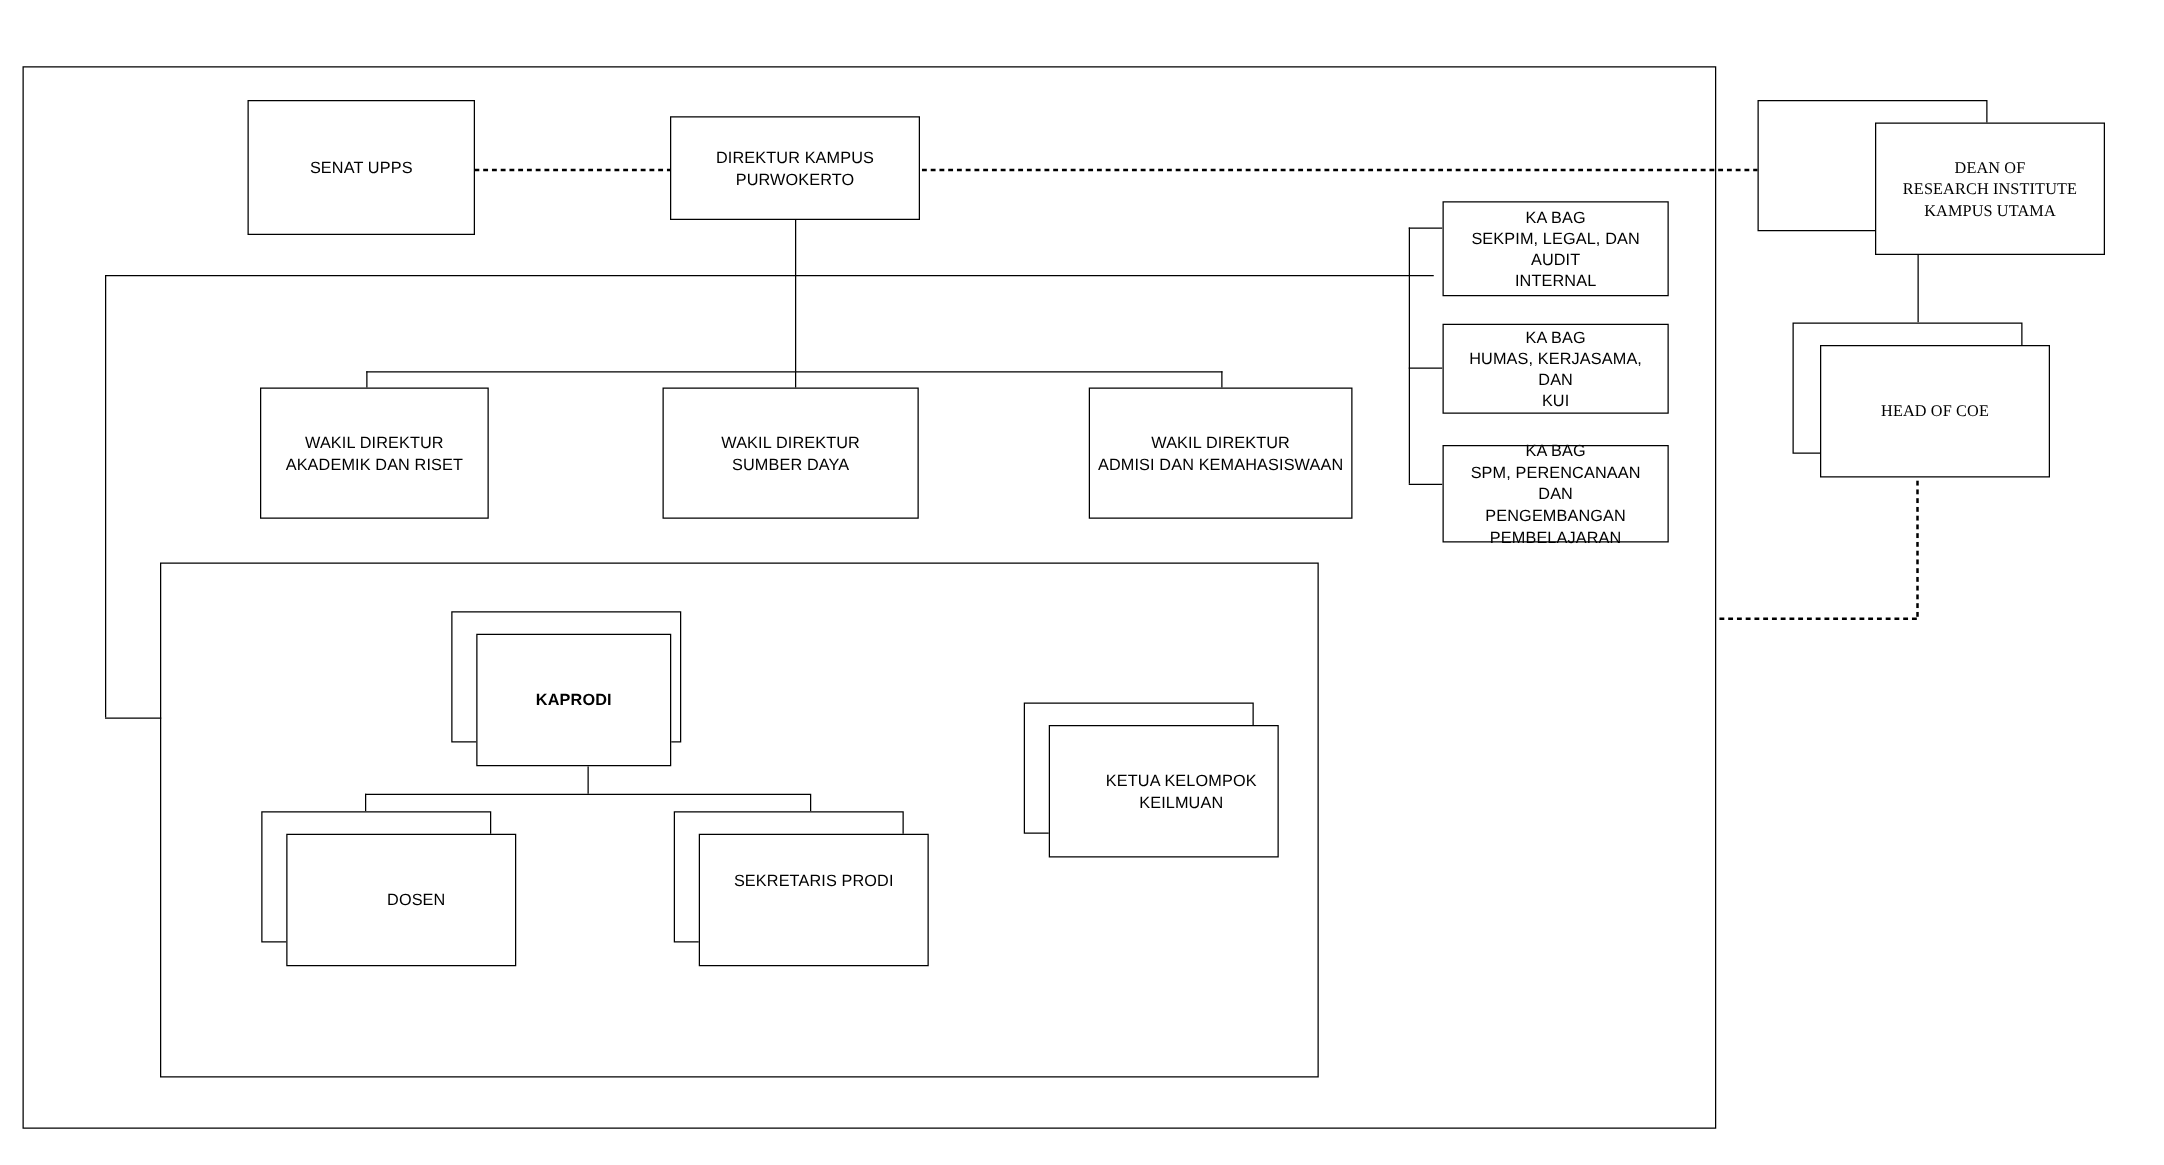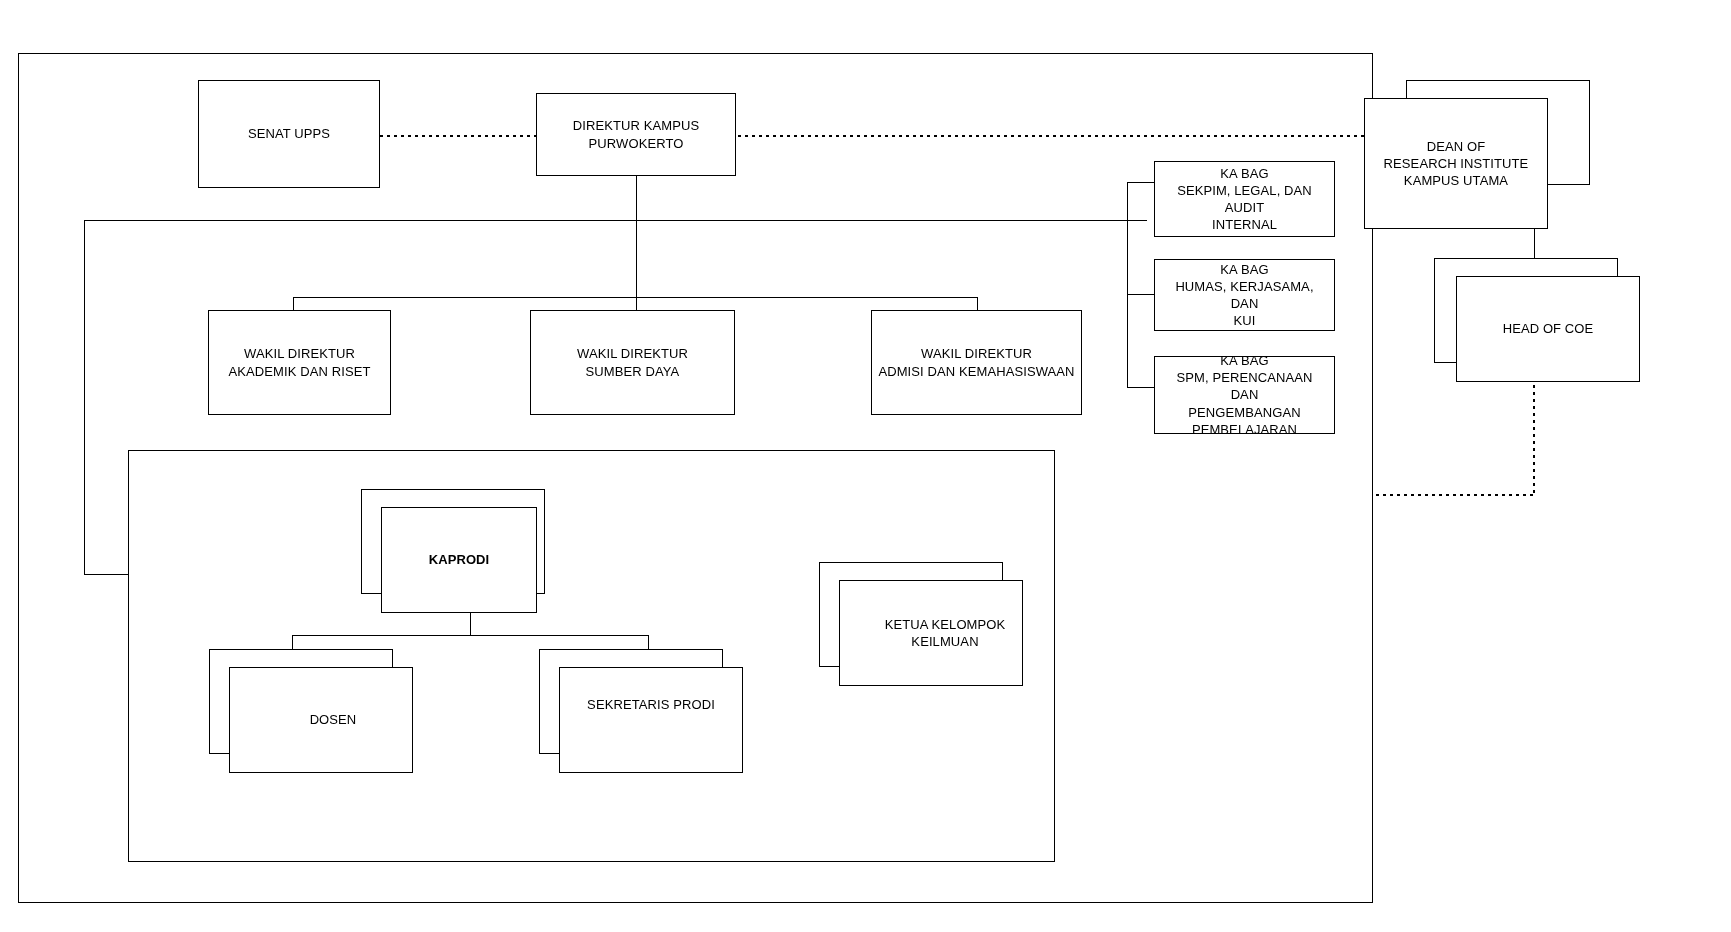--- a/index.html
+++ b/index.html
@@ -179,24 +179,24 @@
     <span class="lbl">SEKRETARIS PRODI</span>
   </div>
 
   <div class="plate" style="left:819px; top:562px; width:184px; height:105px;"></div>
   <div class="node" style="left:839px; top:580px; width:184px; height:106px;padding-left:28px;">
     <span class="lbl">KETUA KELOMPOK
 KEILMUAN</span>
   </div>
 
   <div class="plate" style="left:1406px; top:80px; width:184px; height:105px;"></div>
-  <div class="node" style="left:1364px; top:98px; width:184px; height:131px;">
+  <div class="node" style="left:1500px; top:98px; width:184px; height:106px;font-family:Liberation Serif, serif;">
     <span class="lbl">DEAN OF
 RESEARCH INSTITUTE
 KAMPUS UTAMA</span>
   </div>
 
   <div class="plate" style="left:1434px; top:258px; width:184px; height:105px;"></div>
-  <div class="node" style="left:1456px; top:276px; width:184px; height:106px;">
+  <div class="node" style="left:1456px; top:276px; width:184px; height:106px;font-family:Liberation Serif, serif;">
     <span class="lbl">HEAD OF COE</span>
   </div>
 
 </div>
 
 </body></html>

